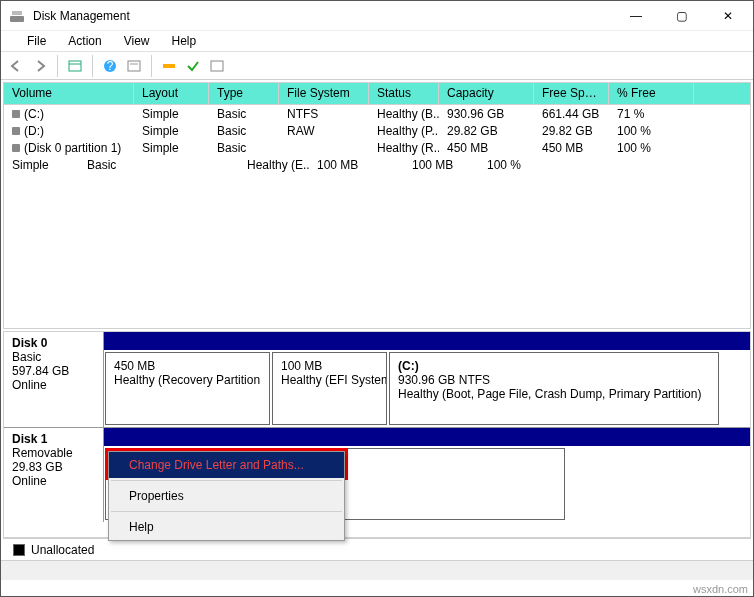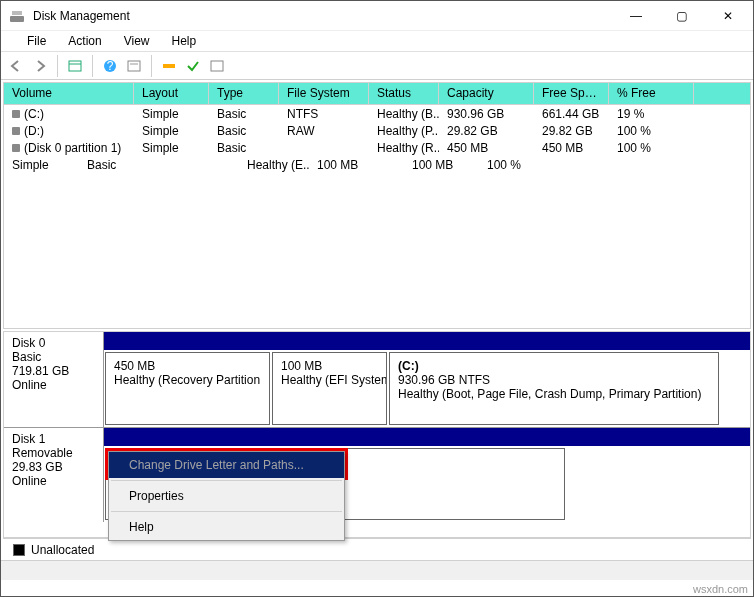--- a/index.html
+++ b/index.html
@@ -16,32 +16,32 @@
     .listview { border: 1px solid #d0d0d0; margin: 2px; height: 247px; overflow: hidden; }
     .listhead { display: flex; background: #5eead4; border-bottom: 1px solid #d0d0d0; height: 22px; }
     .listhead .col { padding: 3px 8px; border-right: 1px solid #d0d0d0; overflow: hidden; white-space: nowrap; text-overflow: ellipsis; }
     .listbody .row { display: flex; height: 17px; align-items: center; }
     .listbody .cell { padding: 0 8px; overflow: hidden; white-space: nowrap; text-overflow: ellipsis; display: flex; align-items: center; gap: 4px; }
     .c0{width:130px}.c1{width:75px}.c2{width:70px}.c3{width:90px}.c4{width:70px}.c5{width:95px}.c6{width:75px}.c7{width:85px}
     .diskpanel { margin: 0 2px; height: 207px; border: 1px solid #d0d0d0; overflow-y: scroll; position: relative; }
     .disk-row { display: flex; border-top: 1px solid #999; background: #fff; min-height: 95px; }
     .disk-row:first-child{border-top:none;}
     .disk-label { width: 100px; padding: 4px 8px; border-right: 1px solid #999; }
-    .disk-label .dn { font-weight: normal; background: #fff; }
+    .disk-label .dn { font-weight: bold; background: #fff; }
     .disk-header-bar { height: 18px; background: #00008b; }
     .disk-parts { flex: 1; display: flex; flex-direction: column; }
     .disk-parts-inner { flex: 1; display: flex; }
     .part { border: 1px solid #666; margin: 2px 1px; padding: 6px 8px; background: #fff; overflow: hidden; white-space: nowrap; }
     .part .pt { font-weight: bold; }
     .legend { height: 22px; border-top: 1px solid #d0d0d0; display: flex; align-items: center; padding: 0 10px; gap: 6px; margin: 0 2px; }
     .legend .swatch { width: 12px; height: 12px; border: 1px solid #666; background: #000; }
     .ctx { position: absolute; background: #f0f0f0; border: 1px solid #999; box-shadow: 2px 2px 4px rgba(0,0,0,.25); z-index: 100; }
     .ctx .ci { padding: 6px 20px; white-space: nowrap; }
     .ctx .csep { height: 1px; background: #d0d0d0; margin: 2px 2px; }
-    .ctx .hl { background: #0a246a; color: #a3a3a3; }
+    .ctx .hl { background: #0a246a; color: #ef4444; }
     .highlight-box { border: 3px solid #e00; position: absolute; }
     .watermark { position: absolute; bottom: 2px; right: 6px; color: #999; font-size: 11px; }
     .vol-icon { width: 8px; height: 8px; background: #888; border-radius: 1px; display: inline-block; }
     .statusbar { height: 20px; border-top: 1px solid #d0d0d0; background: #f0f0f0; }
   </style>
 </head>
 <body>
 
 <div class="titlebar">
   <svg class="icon" viewBox="0 0 16 16">
@@ -139,21 +139,21 @@
         <div class="cell c4">
           <span>Healthy (B...</span>
         </div>
         <div class="cell c5">
           <span>930.96 GB</span>
         </div>
         <div class="cell c6">
           <span>661.44 GB</span>
         </div>
         <div class="cell c7">
-          <span>19 %</span>
+          <span>71 %</span>
         </div>
       </div>
       <div class="row">
         <div class="cell c0">
           <span class="vol-icon"></span>
           <span>(D:)</span>
         </div>
         <div class="cell c1">
           <span>Simple</span>
         </div>
@@ -227,21 +227,21 @@
         </div>
       </div>
     </div>
 </div>
 
 <div class="diskpanel" id="diskpanel">
     <div class="disk-row">
       <div class="disk-label">
         <div class="dn">Disk 0</div>
         <div>Basic</div>
-        <div>719.81 GB</div>
+        <div>597.84 GB</div>
         <div>Online</div>
       </div>
       <div class="disk-parts">
         <div class="disk-header-bar"></div>
         <div class="disk-parts-inner">
           <div class="part" style="width: 165px;">
             <div class="pt"></div>
             <div>450 MB</div>
             <div>Healthy (Recovery Partition</div>
           </div>

